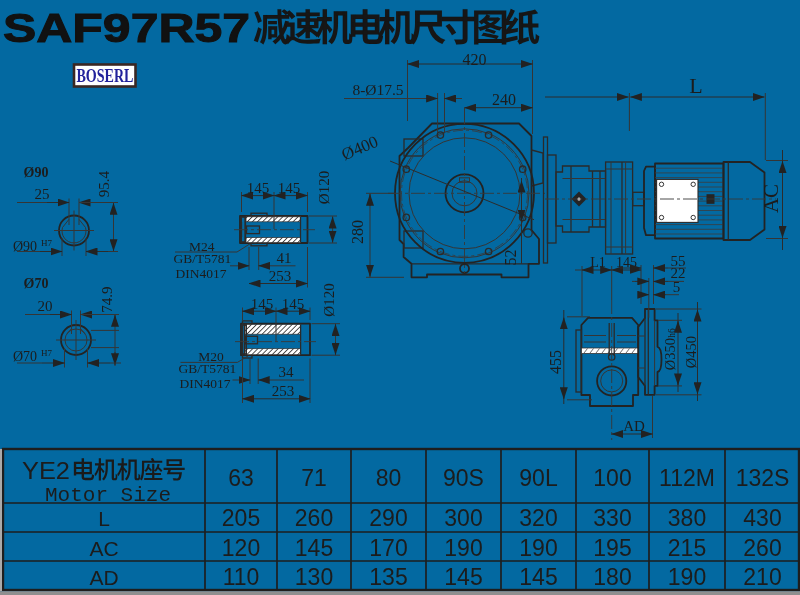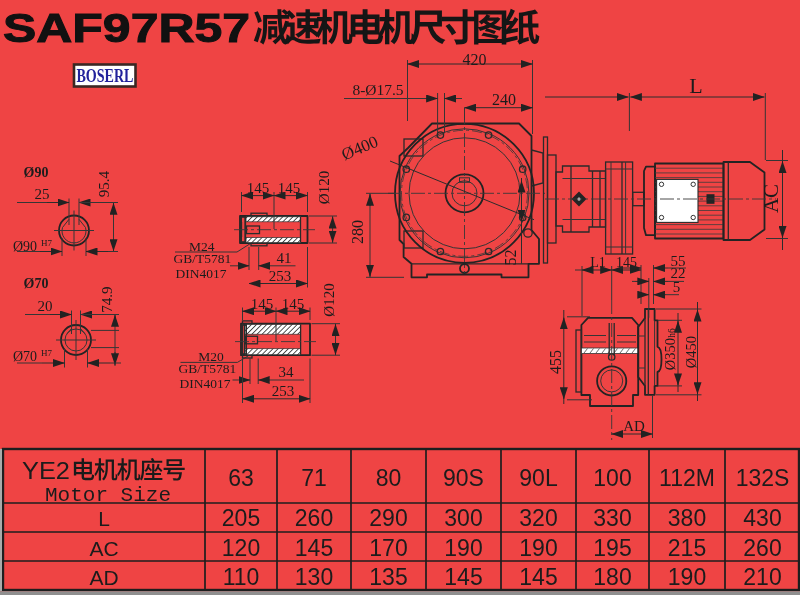--- a/index.html
+++ b/index.html
@@ -1,14 +1,14 @@
 <!DOCTYPE html>
 <html><head><meta charset="utf-8"><style>
 html,body{margin:0;padding:0;background:#fff}
-#p{position:relative;width:800px;height:595px;background:#ef4444;overflow:hidden}
+#p{position:relative;width:800px;height:595px;background:#0369a1;overflow:hidden}
 </style></head><body>
 <div id="p">
 <svg width="800" height="595" viewBox="0 0 800 595">
 <defs>
 <marker id="ar" markerUnits="userSpaceOnUse" markerWidth="12" markerHeight="8" refX="11.5" refY="4" orient="auto-start-reverse">
           <path d="M0,0 L12,4 L0,8 Z" fill="#222"></path>
         </marker>
 <pattern id="hat" width="3.6" height="3.6" patternUnits="userSpaceOnUse" patternTransform="rotate(45)">
           <rect width="3.6" height="3.6" fill="#fff"></rect>
           <line x1="0" y1="0" x2="0" y2="3.6" stroke="#2a2a2a" stroke-width="1.6"></line>

